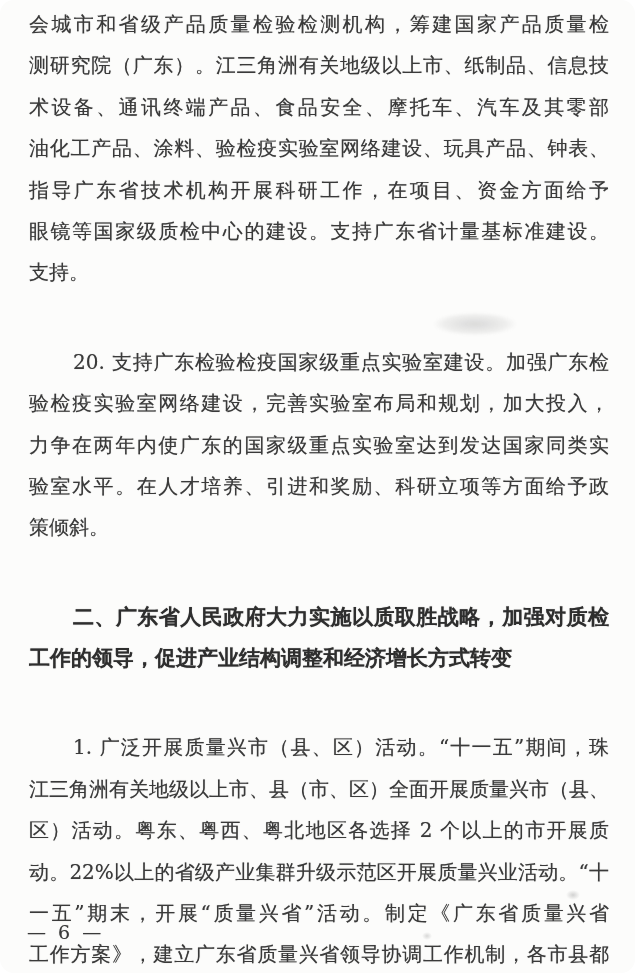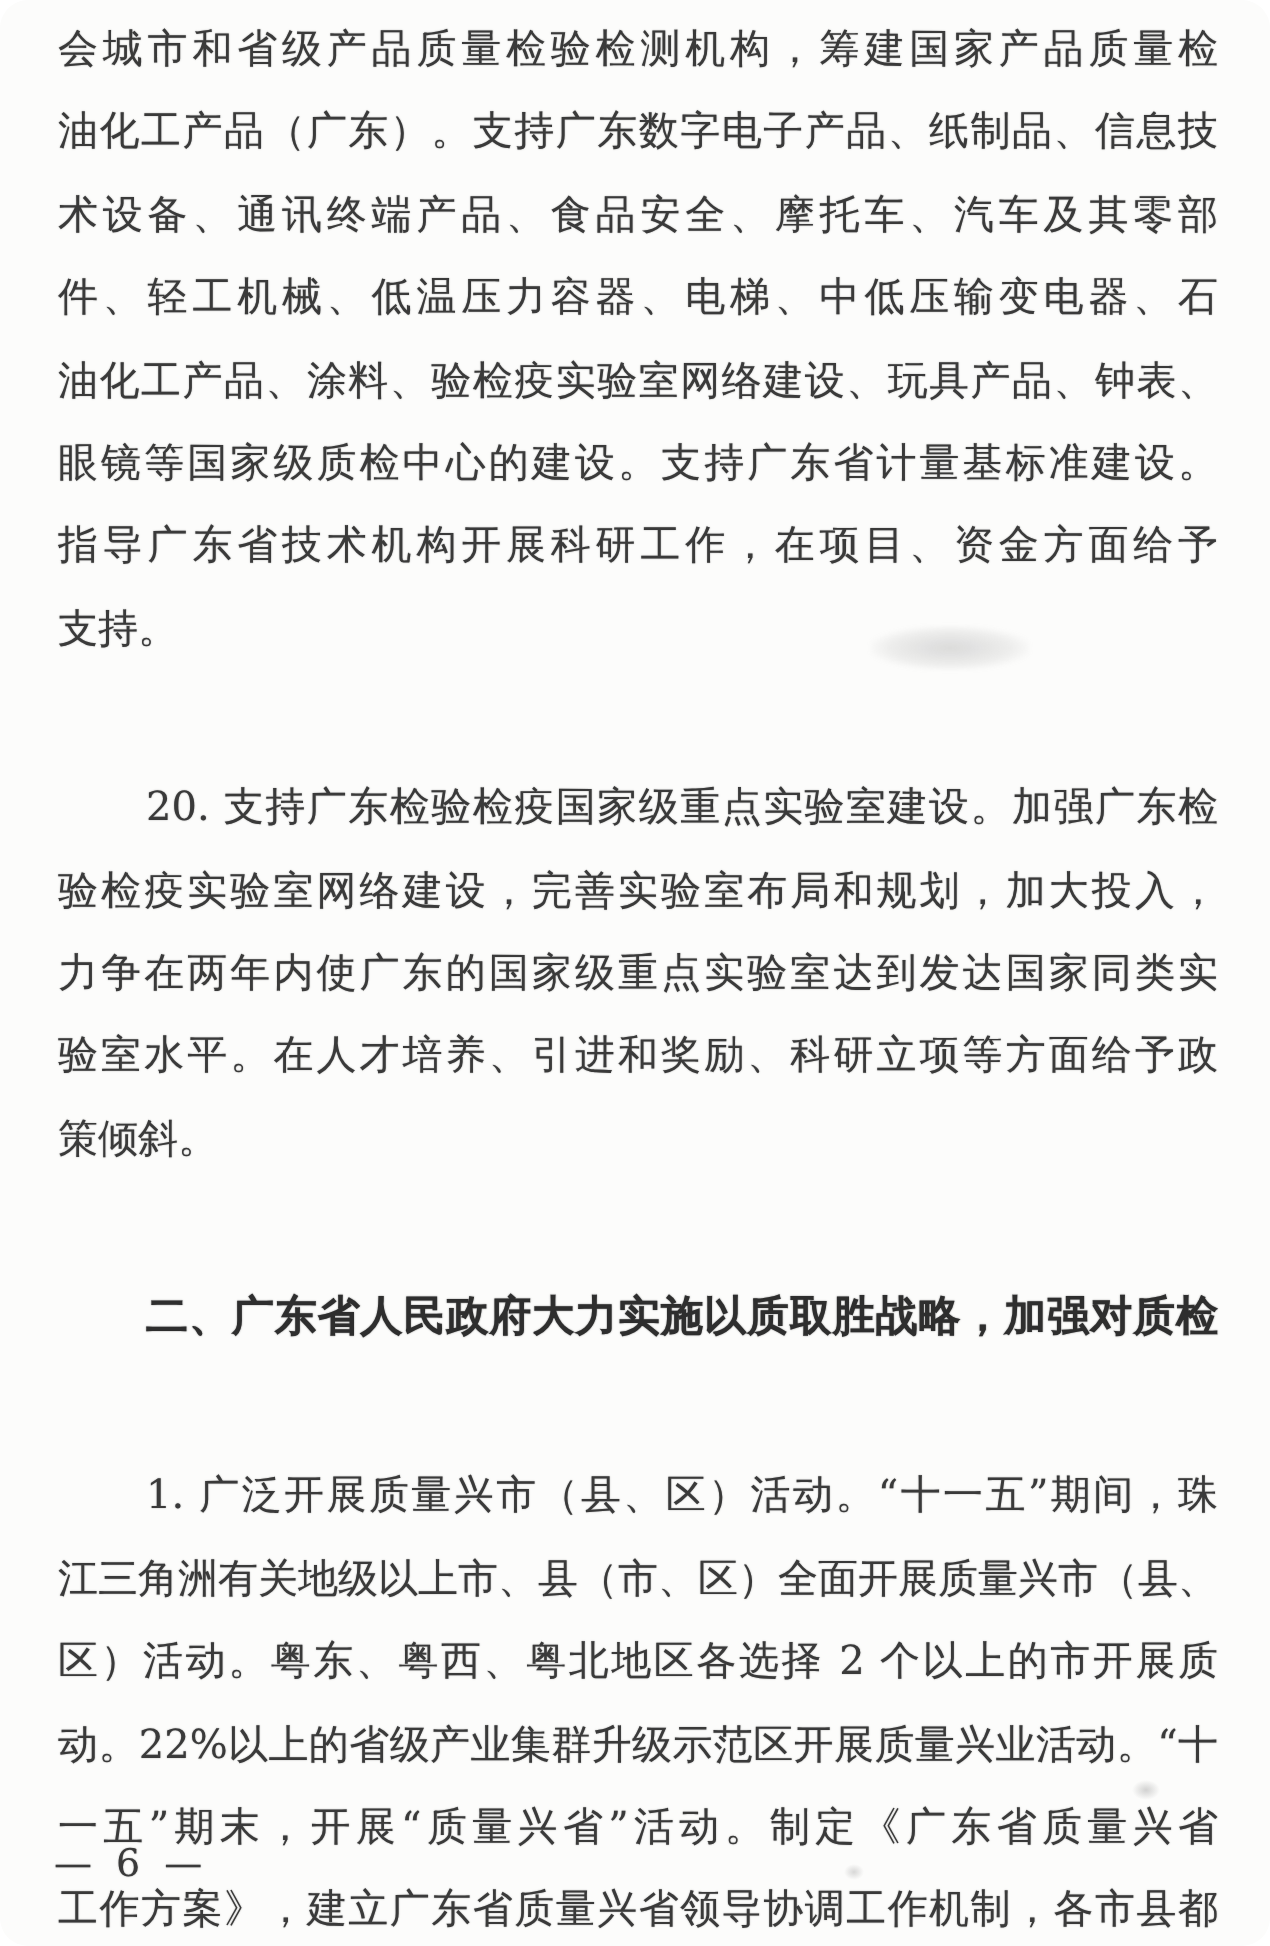--- a/index.html
+++ b/index.html
@@ -82,33 +82,33 @@
     height: 8px;
     background: radial-gradient(ellipse at center, rgba(130,130,130,0.3) 0%, rgba(130,130,130,0) 70%);
   }
 </style>
 </head>
 <body>
 
 <div class="page">
   <div class="content">
       <div class="line body justify">会城市和省级产品质量检验检测机构，筹建国家产品质量检</div>
-      <div class="line body justify">油化工产品（广东）。支持广东数字电子产品、纸制品、信息技</div>
+      <div class="line body justify">测研究院（广东）。江三角洲有关地级以上市、纸制品、信息技</div>
       <div class="line body justify">术设备、通讯终端产品、食品安全、摩托车、汽车及其零部</div>
-      <div class="line body justify">件、轻工机械、低温压力容器、电梯、中低压输变电器、石</div>
       <div class="line body justify">油化工产品、涂料、验检疫实验室网络建设、玩具产品、钟表、</div>
+      <div class="line body justify">指导广东省技术机构开展科研工作，在项目、资金方面给予</div>
       <div class="line body justify">眼镜等国家级质检中心的建设。支持广东省计量基标准建设。</div>
-      <div class="line body justify">指导广东省技术机构开展科研工作，在项目、资金方面给予</div>
       <div class="line body">支持。</div>
       <div class="line body justify indent">20. 支持广东检验检疫国家级重点实验室建设。加强广东检</div>
       <div class="line body justify">验检疫实验室网络建设，完善实验室布局和规划，加大投入，</div>
       <div class="line body justify">力争在两年内使广东的国家级重点实验室达到发达国家同类实</div>
       <div class="line body justify">验室水平。在人才培养、引进和奖励、科研立项等方面给予政</div>
       <div class="line body">策倾斜。</div>
       <div class="line heading justify indent">二、广东省人民政府大力实施以质取胜战略，加强对质检</div>
+      <div class="line heading">工作的领导，促进产业结构调整和经济增长方式转变</div>
       <div class="line body justify indent">1. 广泛开展质量兴市（县、区）活动。“十一五”期间，珠</div>
       <div class="line body justify">江三角洲有关地级以上市、县（市、区）全面开展质量兴市（县、</div>
       <div class="line body justify">区）活动。粤东、粤西、粤北地区各选择 2 个以上的市开展质</div>
       <div class="line body justify">动。22%以上的省级产业集群升级示范区开展质量兴业活动。“十</div>
       <div class="line body justify">一五”期末，开展“质量兴省”活动。制定《广东省质量兴省</div>
       <div class="line body justify">工作方案》，建立广东省质量兴省领导协调工作机制，各市县都</div>
     </div>
   <div class="footer">— 6 —</div>
   <div class="smudge s1"></div>
   <div class="smudge s2"></div>

